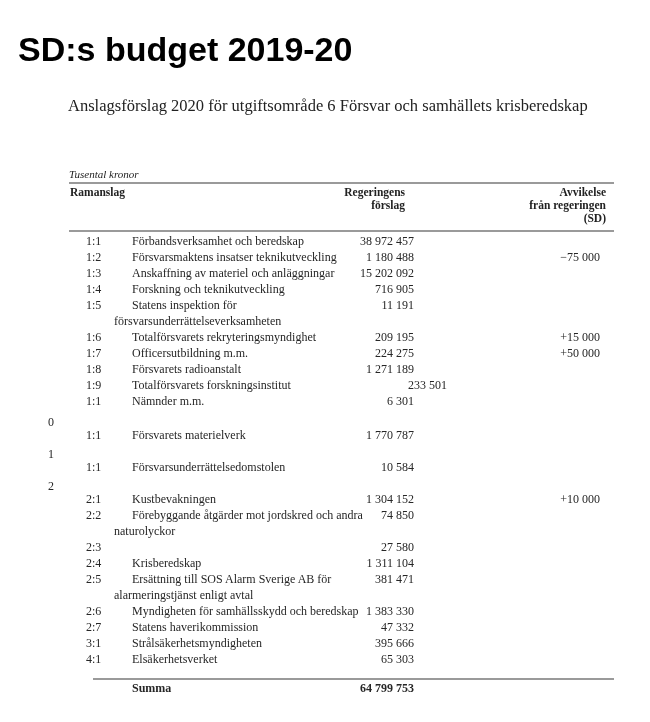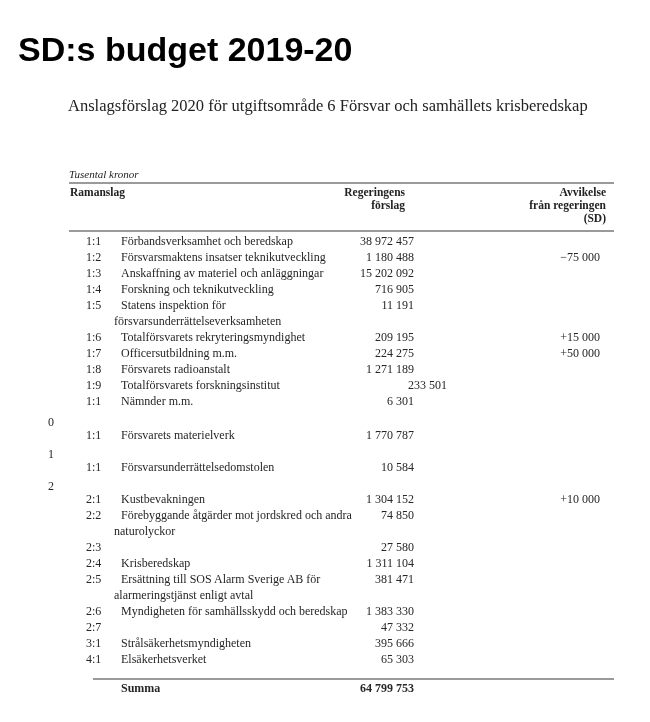--- a/index.html
+++ b/index.html
@@ -21,21 +21,21 @@
   .rule { position: absolute; height: 2px; background: #9a9a9a; }
   .hdr {
     position: absolute; font-family: "Liberation Serif", serif; font-weight: bold;
     font-size: 11.5px; line-height: 13px; color: #222;
   }
   .row {
     position: absolute; left: 0; width: 628px; height: 16px;
     font-family: "Liberation Serif", serif; font-size: 12px; line-height: 16px; color: #262626; margin-left: 16px;
   }
   .row .code { position: absolute; left: 70px; }
-  .row .name { position: absolute; left: 105px; white-space: nowrap; }
+  .row .name { position: absolute; left: 116px; white-space: nowrap; }
   .row .cont { position: absolute; left: 98px; white-space: nowrap; }
   .row .val { position: absolute; right: 230px; text-align: center; }
   .row .dev { position: absolute; right: 44px; text-align: right; }
   .stray {
     position: absolute; left: 48px; font-family: "Liberation Serif", serif; font-size: 12px; color: #262626;
   }
   .sum { font-weight: bold; }
 </style>
 </head>
 <body>
@@ -172,20 +172,21 @@
       <span class="cont">alarmeringstjänst enligt avtal</span>
     </div>
     <div class="row" style="top: 603px;">
       <span class="code">2:6</span>
       <span class="name">Myndigheten för samhällsskydd och beredskap</span>
       <span class="val">1 383 330</span>
       <span class="dev"></span>
     </div>
     <div class="row" style="top: 619px;">
       <span class="code">2:7</span>
+      <span class="name">Statens haverikommission</span>
       <span class="val">47 332</span>
       <span class="dev"></span>
     </div>
     <div class="row" style="top: 635px;">
       <span class="code">3:1</span>
       <span class="name">Strålsäkerhetsmyndigheten</span>
       <span class="val">395 666</span>
       <span class="dev"></span>
     </div>
     <div class="row" style="top: 651px;">

